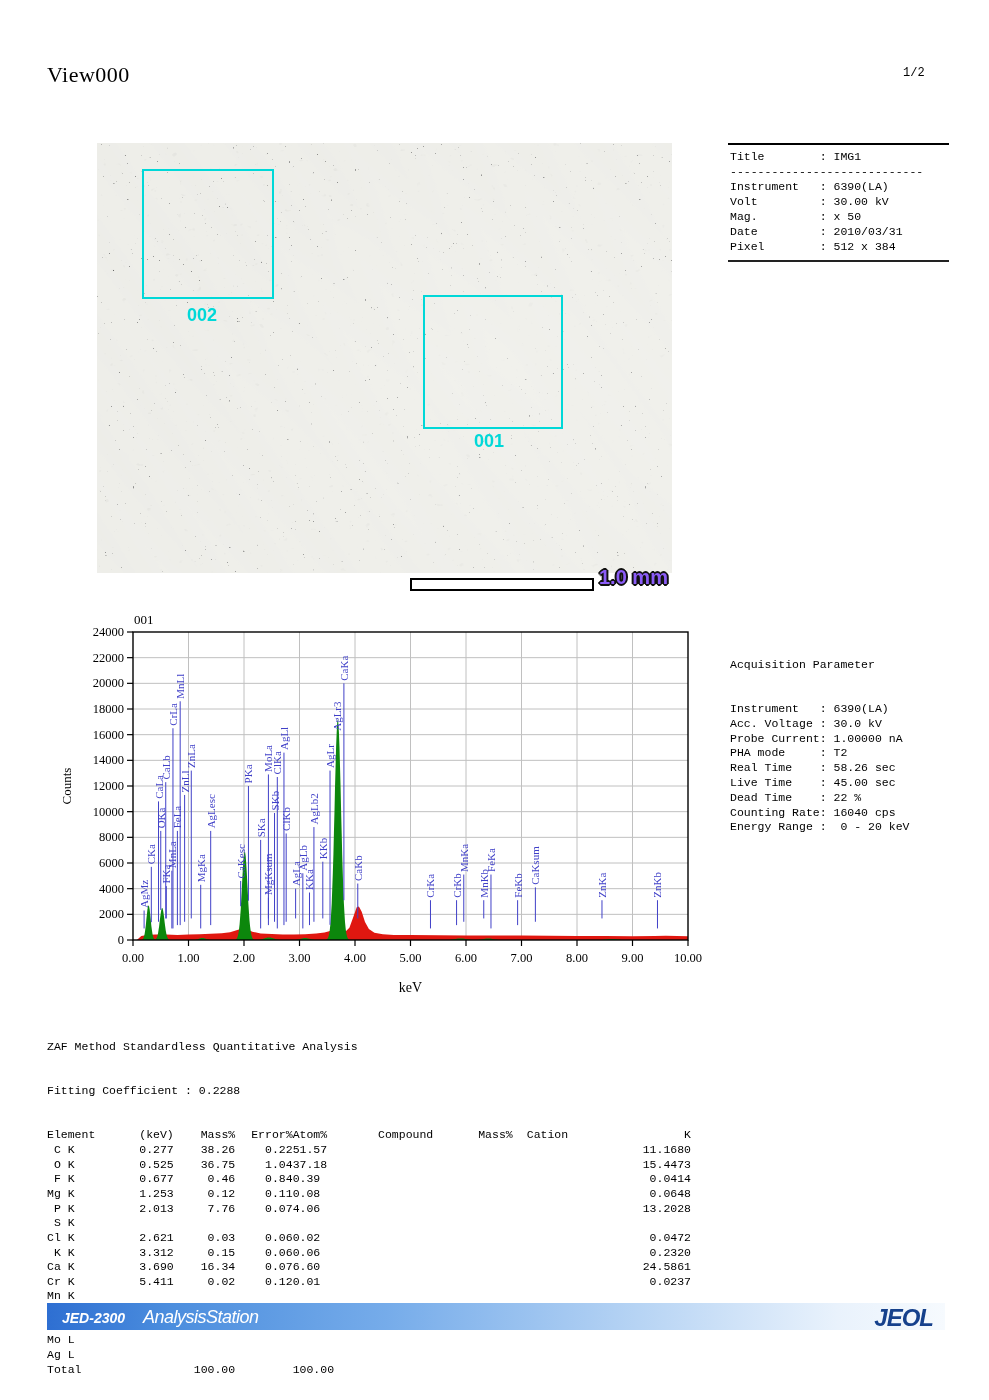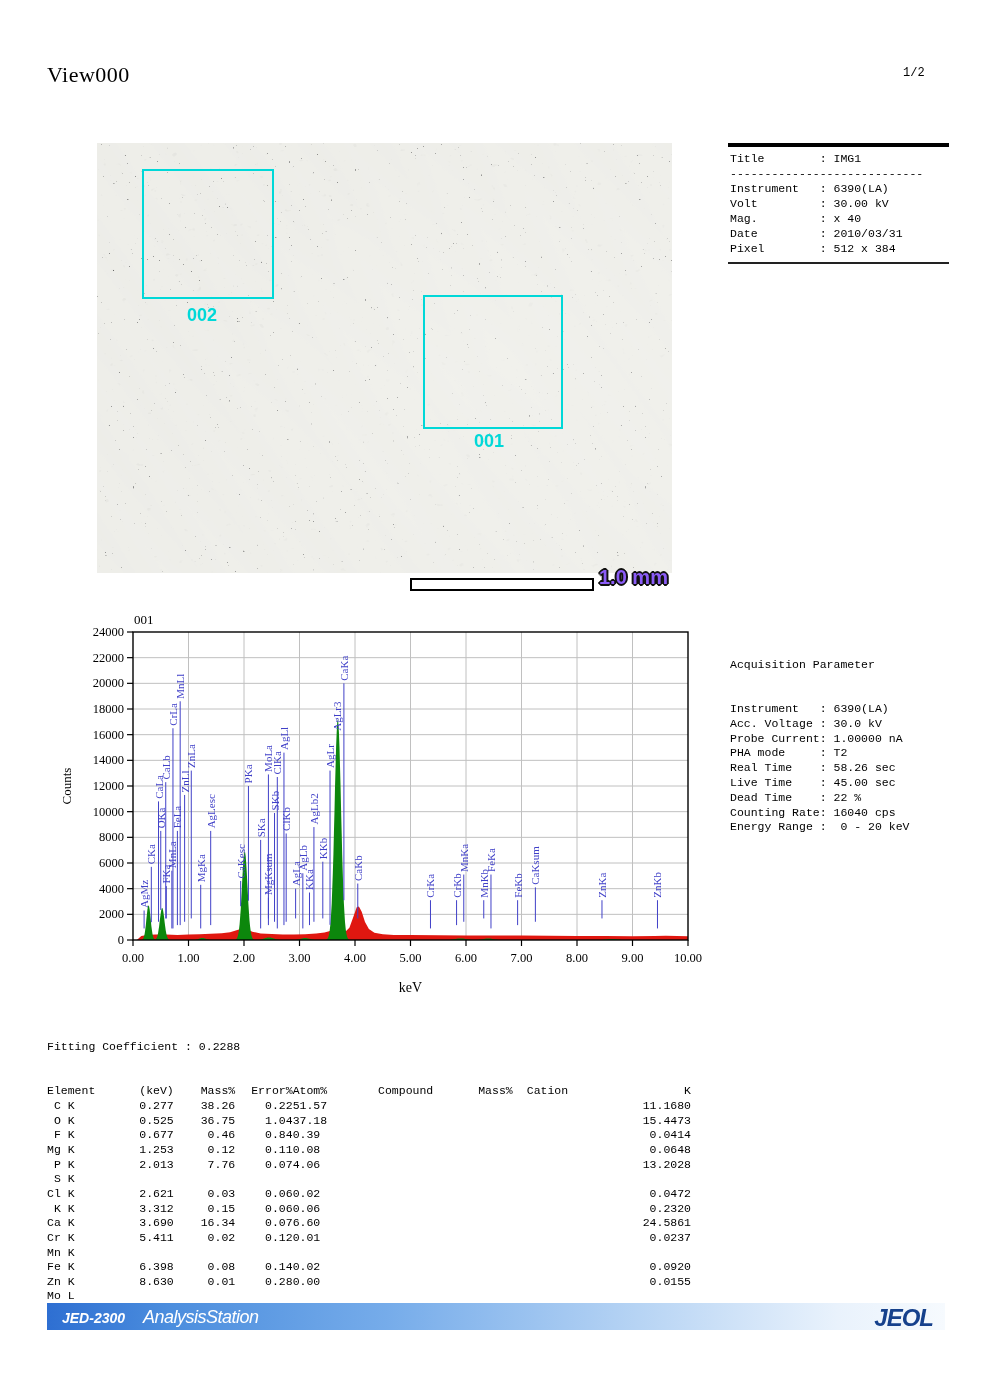--- a/index.html
+++ b/index.html
@@ -17,21 +17,21 @@
 
   
   #scalebar{left:410px;top:578px;width:180px;height:9px;background:#fff;border:2px solid #000;}
   #scalebar-label{left:599px;top:566px;font-family:"Liberation Sans",sans-serif;
     font-weight:bold;font-size:20px;color:#8b5cf6;
     text-shadow:-2px 0 0 #111,2px 0 0 #111,0 -2px 0 #111,0 2px 0 #111,
                 -1px -1px 0 #111,1px 1px 0 #111,-1px 1px 0 #111,1px -1px 0 #111;}
 
   
   .mono{font-family:"Liberation Mono",monospace;font-size:11.5px;line-height:15px;white-space:pre;}
-  #info-panel{left:728px;top:143px;width:219px;border-top:4px solid #000000;border-bottom:2px solid #222;
+  #info-panel{left:728px;top:143px;width:219px;border-top:2px solid #000000;border-bottom:2px solid #222;
     padding:4px 0 6px 2px;}
   #acq-panel{left:730px;top:628px;width:230px;line-height:14.8px;}
 
   
   #zaf{left:47px;top:1011px;width:644px;line-height:14.65px;}
   .zrow{display:flex;}
   .zc{display:inline-block;}
   .zc0{width:64px;text-align:left;}
   .zc1{width:64px;text-align:right;}
   .zc2{width:62px;text-align:right;}
@@ -103,21 +103,21 @@
           <text x="90" y="178" fill="#00d8d8" class="region-label">002</text>
           <rect x="327" y="153" width="138" height="132" fill="none" stroke="#00d8d8" stroke-width="2"></rect>
           <text x="377" y="304" fill="#00d8d8" class="region-label">001</text>
         </g>
     </svg>
   </div>
 
   <div id="scalebar" class="abs"></div>
   <div id="scalebar-label" class="abs">1.0 mm</div>
 
-  <div id="info-panel" class="abs mono"><div>Title        : IMG1</div><div>----------------------------</div><div>Instrument   : 6390(LA)</div><div>Volt         : 30.00 kV</div><div>Mag.         : x 40</div><div>Date         : 2010/03/31</div><div>Pixel        : 512 x 384</div></div>
+  <div id="info-panel" class="abs mono"><div>Title        : IMG1</div><div>----------------------------</div><div>Instrument   : 6390(LA)</div><div>Volt         : 30.00 kV</div><div>Mag.         : x 50</div><div>Date         : 2010/03/31</div><div>Pixel        : 512 x 384</div></div>
 
   <svg id="spectrum-svg" class="abs" style="left:55px;top:600px;" width="660" height="405" viewBox="0 0 660 405">
       <line x1="72" y1="340" x2="78" y2="340" stroke="#000" stroke-width="1.2"></line>
       <text x="69" y="344" text-anchor="end" font-size="12.5" fill="#000" font-family="&quot;Liberation Serif&quot;,serif">0</text>
       <line x1="78" y1="314.3333333333333" x2="633" y2="314.3333333333333" stroke="#c0c0c0" stroke-width="1"></line>
       <line x1="72" y1="314.3333333333333" x2="78" y2="314.3333333333333" stroke="#000" stroke-width="1.2"></line>
       <text x="69" y="318.3333333333333" text-anchor="end" font-size="12.5" fill="#000" font-family="&quot;Liberation Serif&quot;,serif">2000</text>
       <line x1="78" y1="288.6666666666667" x2="633" y2="288.6666666666667" stroke="#c0c0c0" stroke-width="1"></line>
       <line x1="72" y1="288.6666666666667" x2="78" y2="288.6666666666667" stroke="#000" stroke-width="1.2"></line>
       <text x="69" y="292.6666666666667" text-anchor="end" font-size="12.5" fill="#000" font-family="&quot;Liberation Serif&quot;,serif">4000</text>
@@ -269,20 +269,21 @@
       <text transform="translate(16,186) rotate(-90)" text-anchor="middle" font-size="13" fill="#000" font-family="&quot;Liberation Serif&quot;,serif">Counts</text>
       <text x="355.5" y="392" text-anchor="middle" font-size="14" fill="#000" font-family="&quot;Liberation Serif&quot;,serif">keV</text>
     </svg>
 
   <div id="acq-panel" class="abs mono">
     <div>Acquisition Parameter</div>
     <div id="acq-rows"><div>Instrument   : 6390(LA)</div><div>Acc. Voltage : 30.0 kV</div><div>Probe Current: 1.00000 nA</div><div>PHA mode     : T2</div><div>Real Time    : 58.26 sec</div><div>Live Time    : 45.00 sec</div><div>Dead Time    : 22 %</div><div>Counting Rate: 16040 cps</div><div>Energy Range :  0 - 20 keV</div></div>
   </div>
 
   <div id="zaf" class="abs mono">
+    <div>ZAF Method Standardless Quantitative Analysis</div>
     <div>Fitting Coefficient : 0.2288</div>
     <div id="zaf-table"><div class="zrow"><span class="zc zc0">Element</span><span class="zc zc1">(keV)</span><span class="zc zc2">Mass%</span><span class="zc zc3">Error%</span><span class="zc zc4">Atom%</span><span class="zc zc5">Compound</span><span class="zc zc6">Mass%</span><span class="zc zc7">Cation</span><span class="zc zc8">K</span></div><div class="zrow"><span class="zc zc0"> C K</span><span class="zc zc1">0.277</span><span class="zc zc2">38.26</span><span class="zc zc3">0.22</span><span class="zc zc4">51.57</span><span class="zc zc5"></span><span class="zc zc6"></span><span class="zc zc7"></span><span class="zc zc8">11.1680</span></div><div class="zrow"><span class="zc zc0"> O K</span><span class="zc zc1">0.525</span><span class="zc zc2">36.75</span><span class="zc zc3">1.04</span><span class="zc zc4">37.18</span><span class="zc zc5"></span><span class="zc zc6"></span><span class="zc zc7"></span><span class="zc zc8">15.4473</span></div><div class="zrow"><span class="zc zc0"> F K</span><span class="zc zc1">0.677</span><span class="zc zc2">0.46</span><span class="zc zc3">0.84</span><span class="zc zc4">0.39</span><span class="zc zc5"></span><span class="zc zc6"></span><span class="zc zc7"></span><span class="zc zc8">0.0414</span></div><div class="zrow"><span class="zc zc0">Mg K</span><span class="zc zc1">1.253</span><span class="zc zc2">0.12</span><span class="zc zc3">0.11</span><span class="zc zc4">0.08</span><span class="zc zc5"></span><span class="zc zc6"></span><span class="zc zc7"></span><span class="zc zc8">0.0648</span></div><div class="zrow"><span class="zc zc0"> P K</span><span class="zc zc1">2.013</span><span class="zc zc2">7.76</span><span class="zc zc3">0.07</span><span class="zc zc4">4.06</span><span class="zc zc5"></span><span class="zc zc6"></span><span class="zc zc7"></span><span class="zc zc8">13.2028</span></div><div class="zrow"><span class="zc zc0"> S K</span><span class="zc zc1"></span><span class="zc zc2"></span><span class="zc zc3"></span><span class="zc zc4"></span><span class="zc zc5"></span><span class="zc zc6"></span><span class="zc zc7"></span><span class="zc zc8"></span></div><div class="zrow"><span class="zc zc0">Cl K</span><span class="zc zc1">2.621</span><span class="zc zc2">0.03</span><span class="zc zc3">0.06</span><span class="zc zc4">0.02</span><span class="zc zc5"></span><span class="zc zc6"></span><span class="zc zc7"></span><span class="zc zc8">0.0472</span></div><div class="zrow"><span class="zc zc0"> K K</span><span class="zc zc1">3.312</span><span class="zc zc2">0.15</span><span class="zc zc3">0.06</span><span class="zc zc4">0.06</span><span class="zc zc5"></span><span class="zc zc6"></span><span class="zc zc7"></span><span class="zc zc8">0.2320</span></div><div class="zrow"><span class="zc zc0">Ca K</span><span class="zc zc1">3.690</span><span class="zc zc2">16.34</span><span class="zc zc3">0.07</span><span class="zc zc4">6.60</span><span class="zc zc5"></span><span class="zc zc6"></span><span class="zc zc7"></span><span class="zc zc8">24.5861</span></div><div class="zrow"><span class="zc zc0">Cr K</span><span class="zc zc1">5.411</span><span class="zc zc2">0.02</span><span class="zc zc3">0.12</span><span class="zc zc4">0.01</span><span class="zc zc5"></span><span class="zc zc6"></span><span class="zc zc7"></span><span class="zc zc8">0.0237</span></div><div class="zrow"><span class="zc zc0">Mn K</span><span class="zc zc1"></span><span class="zc zc2"></span><span class="zc zc3"></span><span class="zc zc4"></span><span class="zc zc5"></span><span class="zc zc6"></span><span class="zc zc7"></span><span class="zc zc8"></span></div><div class="zrow"><span class="zc zc0">Fe K</span><span class="zc zc1">6.398</span><span class="zc zc2">0.08</span><span class="zc zc3">0.14</span><span class="zc zc4">0.02</span><span class="zc zc5"></span><span class="zc zc6"></span><span class="zc zc7"></span><span class="zc zc8">0.0920</span></div><div class="zrow"><span class="zc zc0">Zn K</span><span class="zc zc1">8.630</span><span class="zc zc2">0.01</span><span class="zc zc3">0.28</span><span class="zc zc4">0.00</span><span class="zc zc5"></span><span class="zc zc6"></span><span class="zc zc7"></span><span class="zc zc8">0.0155</span></div><div class="zrow"><span class="zc zc0">Mo L</span><span class="zc zc1"></span><span class="zc zc2"></span><span class="zc zc3"></span><span class="zc zc4"></span><span class="zc zc5"></span><span class="zc zc6"></span><span class="zc zc7"></span><span class="zc zc8"></span></div><div class="zrow"><span class="zc zc0">Ag L</span><span class="zc zc1"></span><span class="zc zc2"></span><span class="zc zc3"></span><span class="zc zc4"></span><span class="zc zc5"></span><span class="zc zc6"></span><span class="zc zc7"></span><span class="zc zc8"></span></div><div class="zrow"><span class="zc zc0">Total</span><span class="zc zc1"></span><span class="zc zc2">100.00</span><span class="zc zc3"></span><span class="zc zc4">100.00</span><span class="zc zc5"></span><span class="zc zc6"></span><span class="zc zc7"></span><span class="zc zc8"></span></div></div>
   </div>
 
   <div id="footer-bar" class="abs">
     <span id="footer-model">JED-2300</span>
     <span id="footer-app">AnalysisStation</span>
     <span id="footer-logo" style="color: rgb(22, 65, 140);">JEOL</span>
   </div>
 

